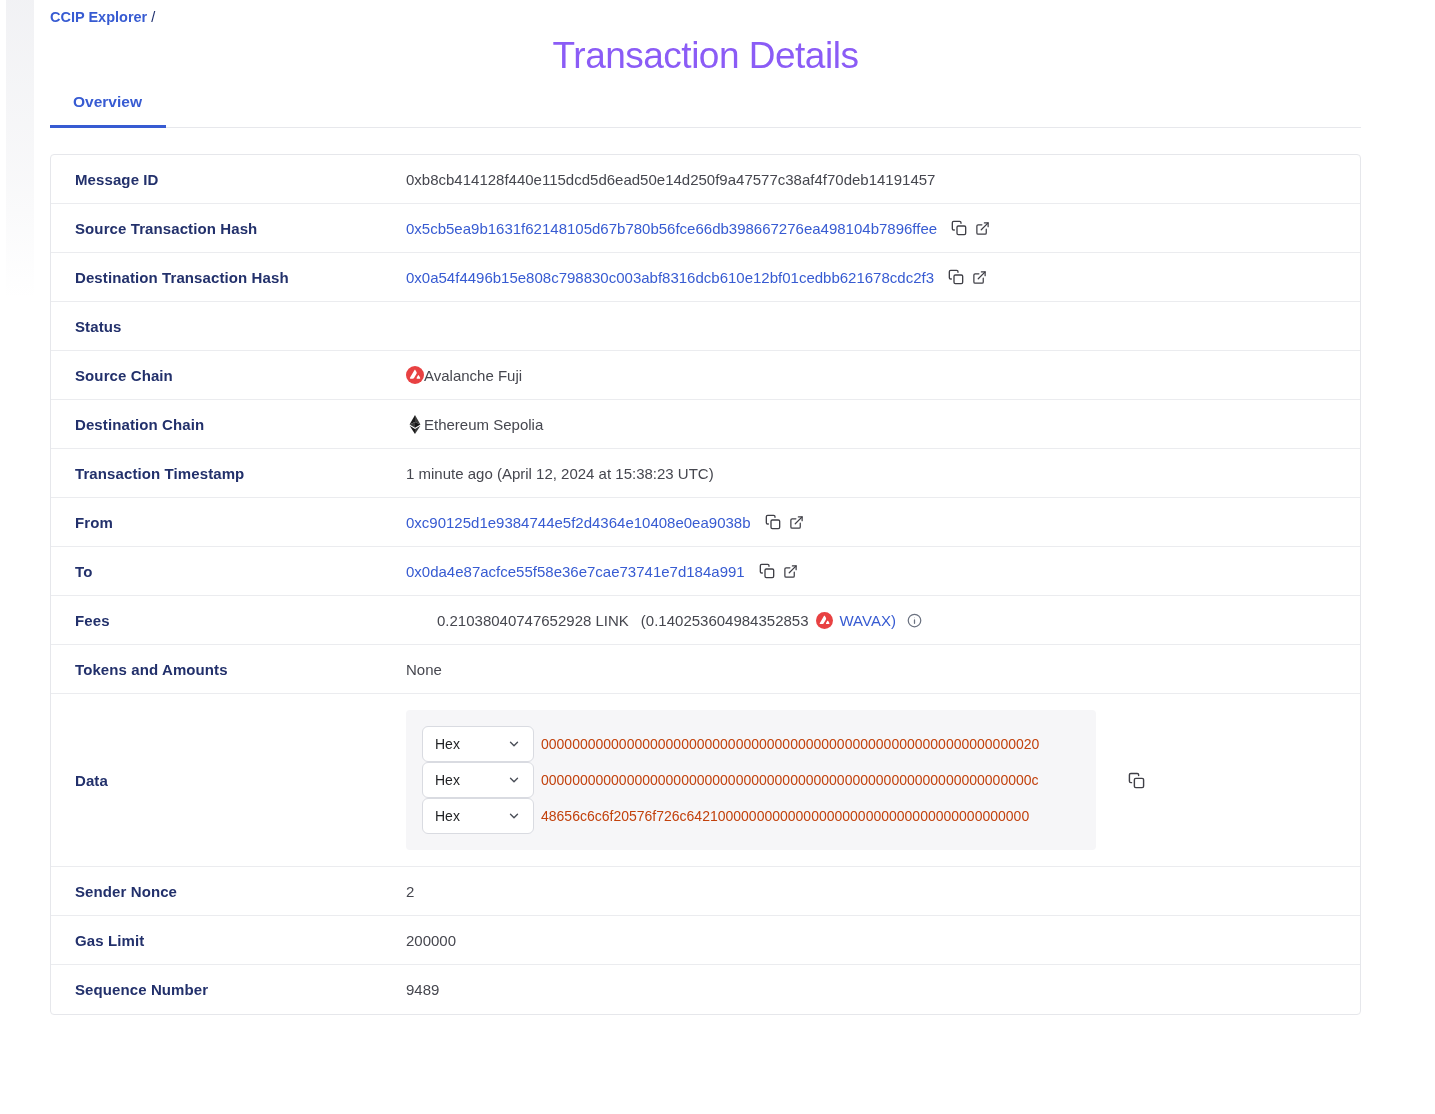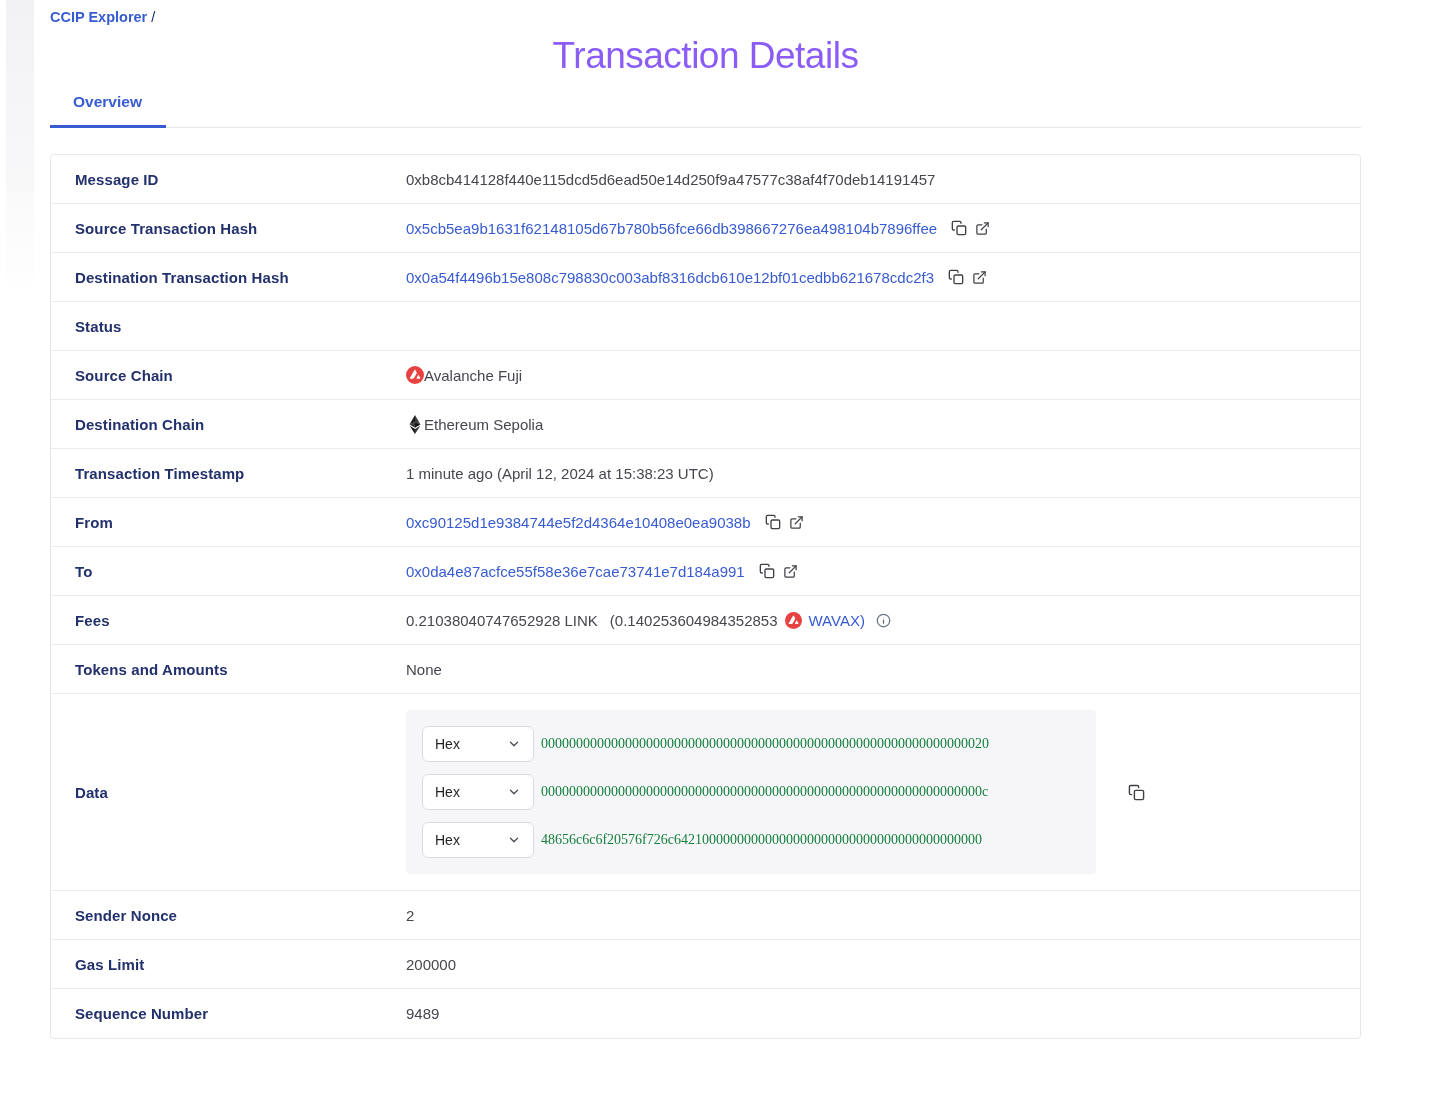--- a/index.html
+++ b/index.html
@@ -66,42 +66,42 @@
   .badge {
     display:inline-flex; align-items:center; gap:8px;
     background:#EFF8F0; color:#2A6B35; border-radius:4px;
     padding:6px 12px 6px 10px; font-size:15px;
   }
 
   
   .chain { display:inline-flex; align-items:center; color:#46474F; }
 
   
-  .fees-wrap { display:inline-flex; align-items:center; gap:7px; }
+  .fees-wrap { display:inline-flex; align-items:center; gap:7px;margin-left:31px; }
   .fees-amount { margin-right:5px; }
   .wavax-link { color:#375BD2; text-decoration:none; cursor:pointer; font-size:15px; }
   .info-btn { color:#6B7280; margin-left:4px; }
 
   
   .row.data-row { padding-top:16px; padding-bottom:16px; }
   .hexbox {
     width:690px; background:#F6F6F8; border-radius:4px; padding:16px;
-    display:flex; flex-direction:column; gap:12px;
+    display:flex; flex-direction:column; 
   }
   .hexline { display:flex; align-items:center; gap:7px; }
   .hexselect {
     flex:none; width:112px; height:36px; background:#fff;
     border:1px solid #D9DBE1; border-radius:6px; cursor:pointer;
     display:inline-flex; align-items:center; justify-content:space-between;
     padding:0 12px; font-size:14px; font-weight:400; color:#1F2023;
   }
   .hexselect .chev { color:#4B4F58; line-height:0; }
   .hexvalue {
-    font-family:Liberation Serif, serif;
-    font-size:14px; color:#15803d; white-space:nowrap; letter-spacing:0;
+    font-family:Liberation Sans, sans-serif;
+    font-size:14px; color:#c2410c; white-space:nowrap; letter-spacing:0;
   }
   .data-copy { margin-left:24px; }
 
   .avax-badge { width:18px; height:18px; flex:none; }
   .avax-badge-sm { width:17px; height:17px; flex:none; }
 </style>
 </head>
 <body>
 
 <div class="left-shadow"></div>

